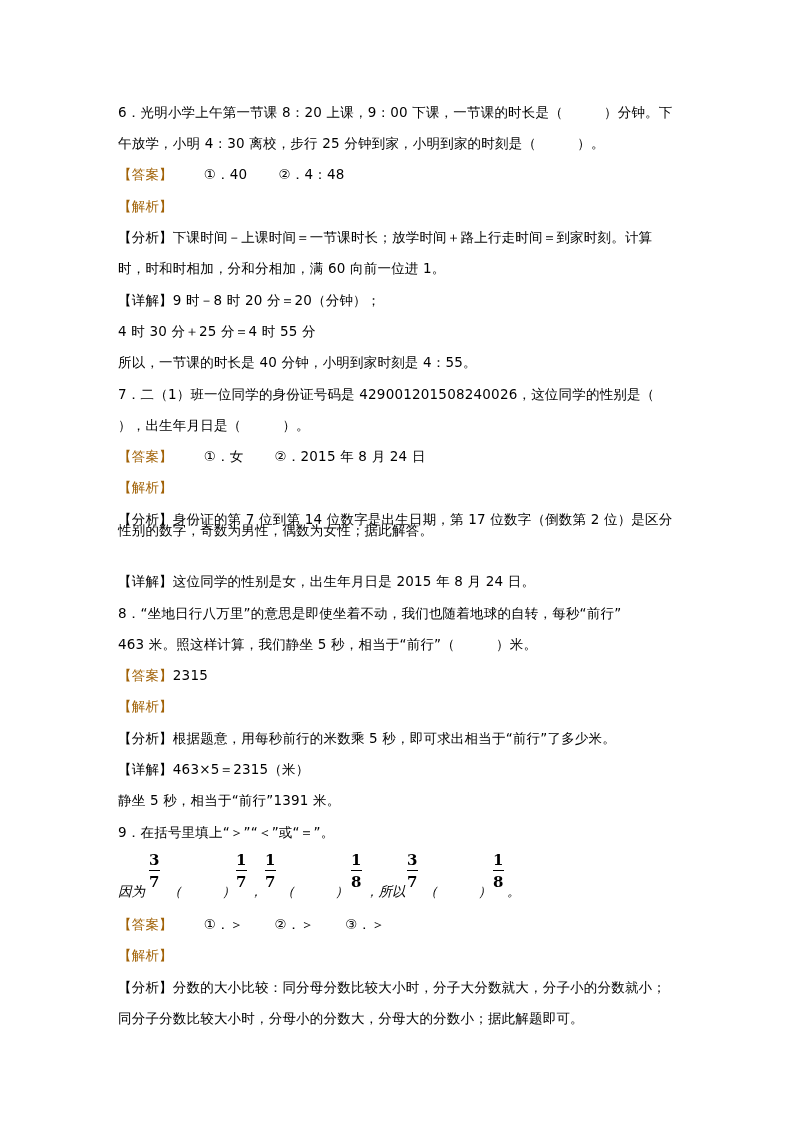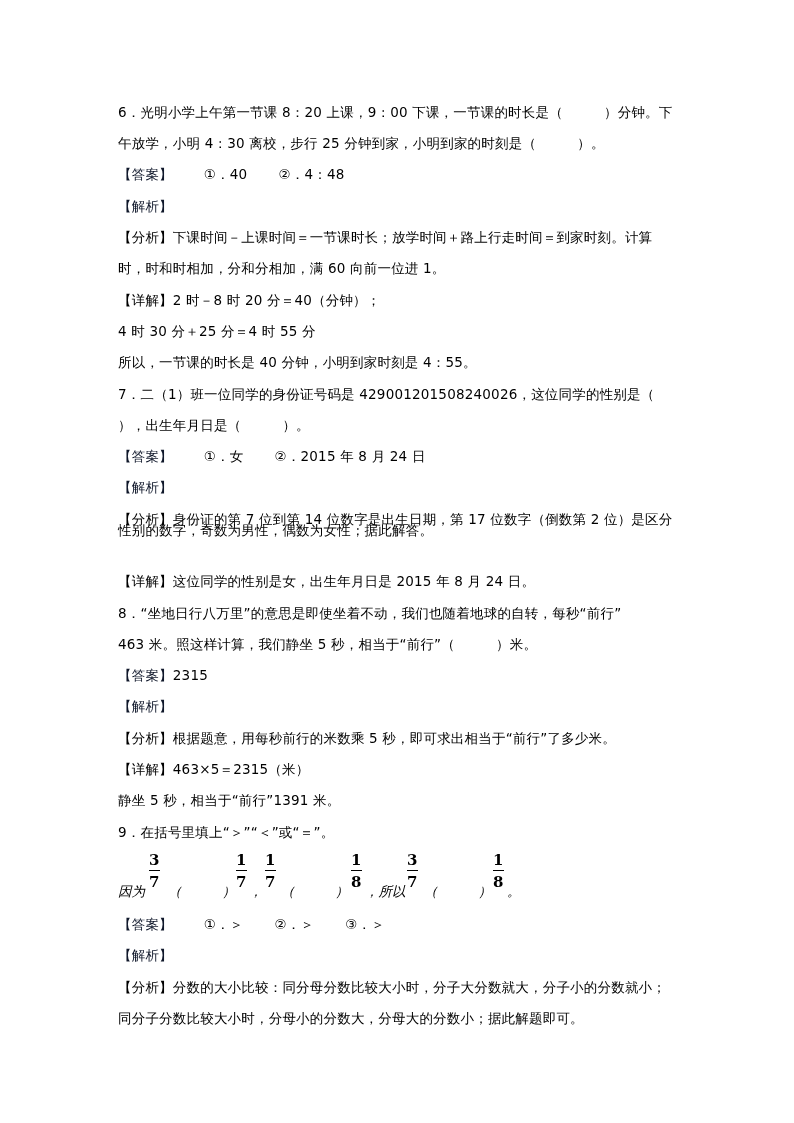--- a/index.html
+++ b/index.html
@@ -1,20 +1,20 @@
 <!DOCTYPE html>
 <html><head>
 <meta charset="utf-8">
 <style>
   html, body { margin:0; padding:0; background:#ffffff; }
   body { width:794px; height:1123px; position:relative; overflow:hidden;
          font-family:"DejaVu Sans", "Liberation Sans", sans-serif; color:#000; }
   .page { position:absolute; left:118px; top:0; width:560px; }
   .line { position:absolute; left:0; white-space:nowrap; font-size:13.5px; line-height:20px; letter-spacing:0.2px; }
-  .blue { color:#0f172a; }
+  .blue { color:#a16207; }
   .gap { display:inline-block; }
   .frac-row { position:absolute; left:0; top:852px; height:50px; width:560px; font-size:13.5px; }
   .frac { position:absolute; display:inline-flex; flex-direction:column; align-items:center;
           font-family:"DejaVu Serif", "Liberation Serif", serif; font-weight:bold; font-size:15px; line-height:16px; }
   .frac .num { padding:0 1px; }
   .frac .bar { width:11px; height:1px; background:#000; margin:2px 0 3px; }
   .ft { position:absolute; top:29px; white-space:nowrap; font-size:13.5px; line-height:20px;font-style:italic; }
 </style>
 </head>
 <body>
@@ -26,21 +26,21 @@
   <div class="line" style="top:164px">
     <span class="blue">【答案】</span>
     <span class="gap" style="width:22px"></span>
     <span>①．40</span>
     <span class="gap" style="width:22px"></span>
     <span>②．4：48</span>
   </div>
   <div class="line blue" style="top:196px">【解析】</div>
   <div class="line" style="top:227px">【分析】下课时间－上课时间＝一节课时长；放学时间＋路上行走时间＝到家时刻。计算</div>
   <div class="line" style="top:258px">时，时和时相加，分和分相加，满 60 向前一位进 1。</div>
-  <div class="line" style="top:290px">【详解】2 时－8 时 20 分＝40（分钟）；</div>
+  <div class="line" style="top:290px">【详解】9 时－8 时 20 分＝20（分钟）；</div>
   <div class="line" style="top:321px">4 时 30 分＋25 分＝4 时 55 分</div>
   <div class="line" style="top:352px">所以，一节课的时长是 40 分钟，小明到家时刻是 4：55。</div>
 
   <div class="line" style="top:384px">7．二（1）班一位同学的身份证号码是 429001201508240026，这位同学的性别是（</div>
   <div class="line" style="top:415px">），出生年月日是（　　　）。</div>
   <div class="line" style="top:446px">
     <span class="blue">【答案】</span>
     <span class="gap" style="width:22px"></span>
     <span>①．女</span>
     <span class="gap" style="width:22px"></span>

